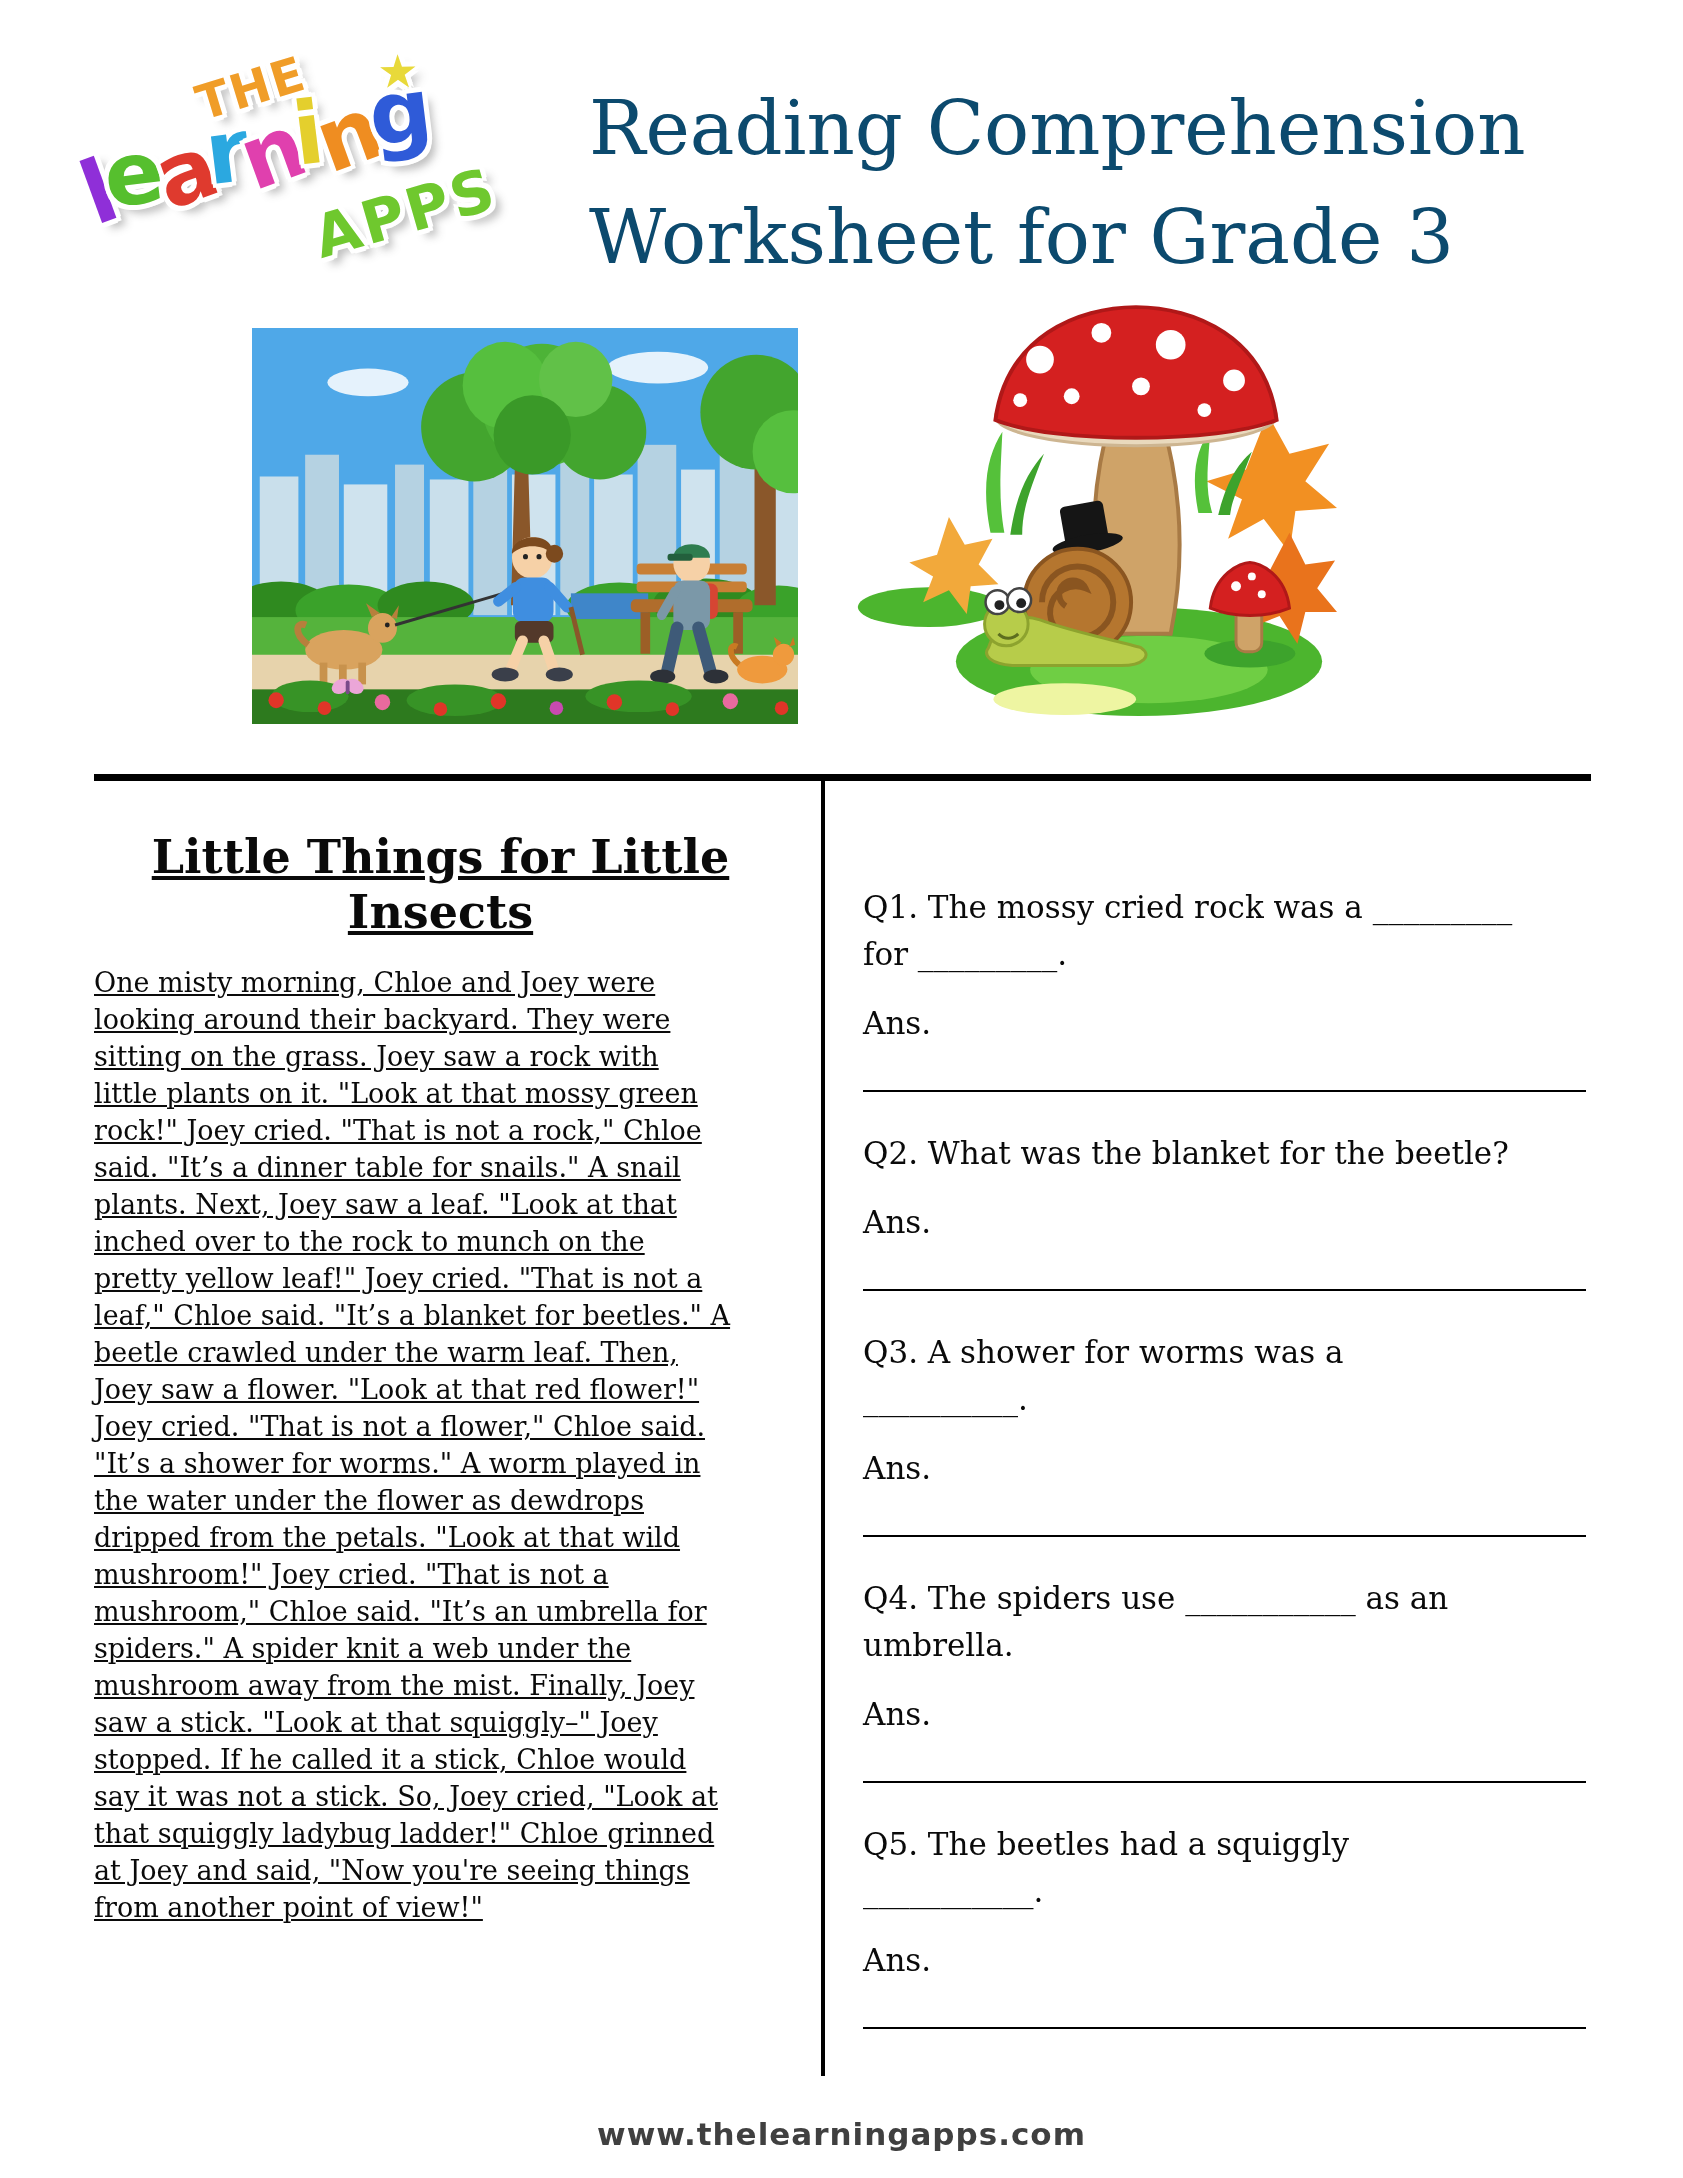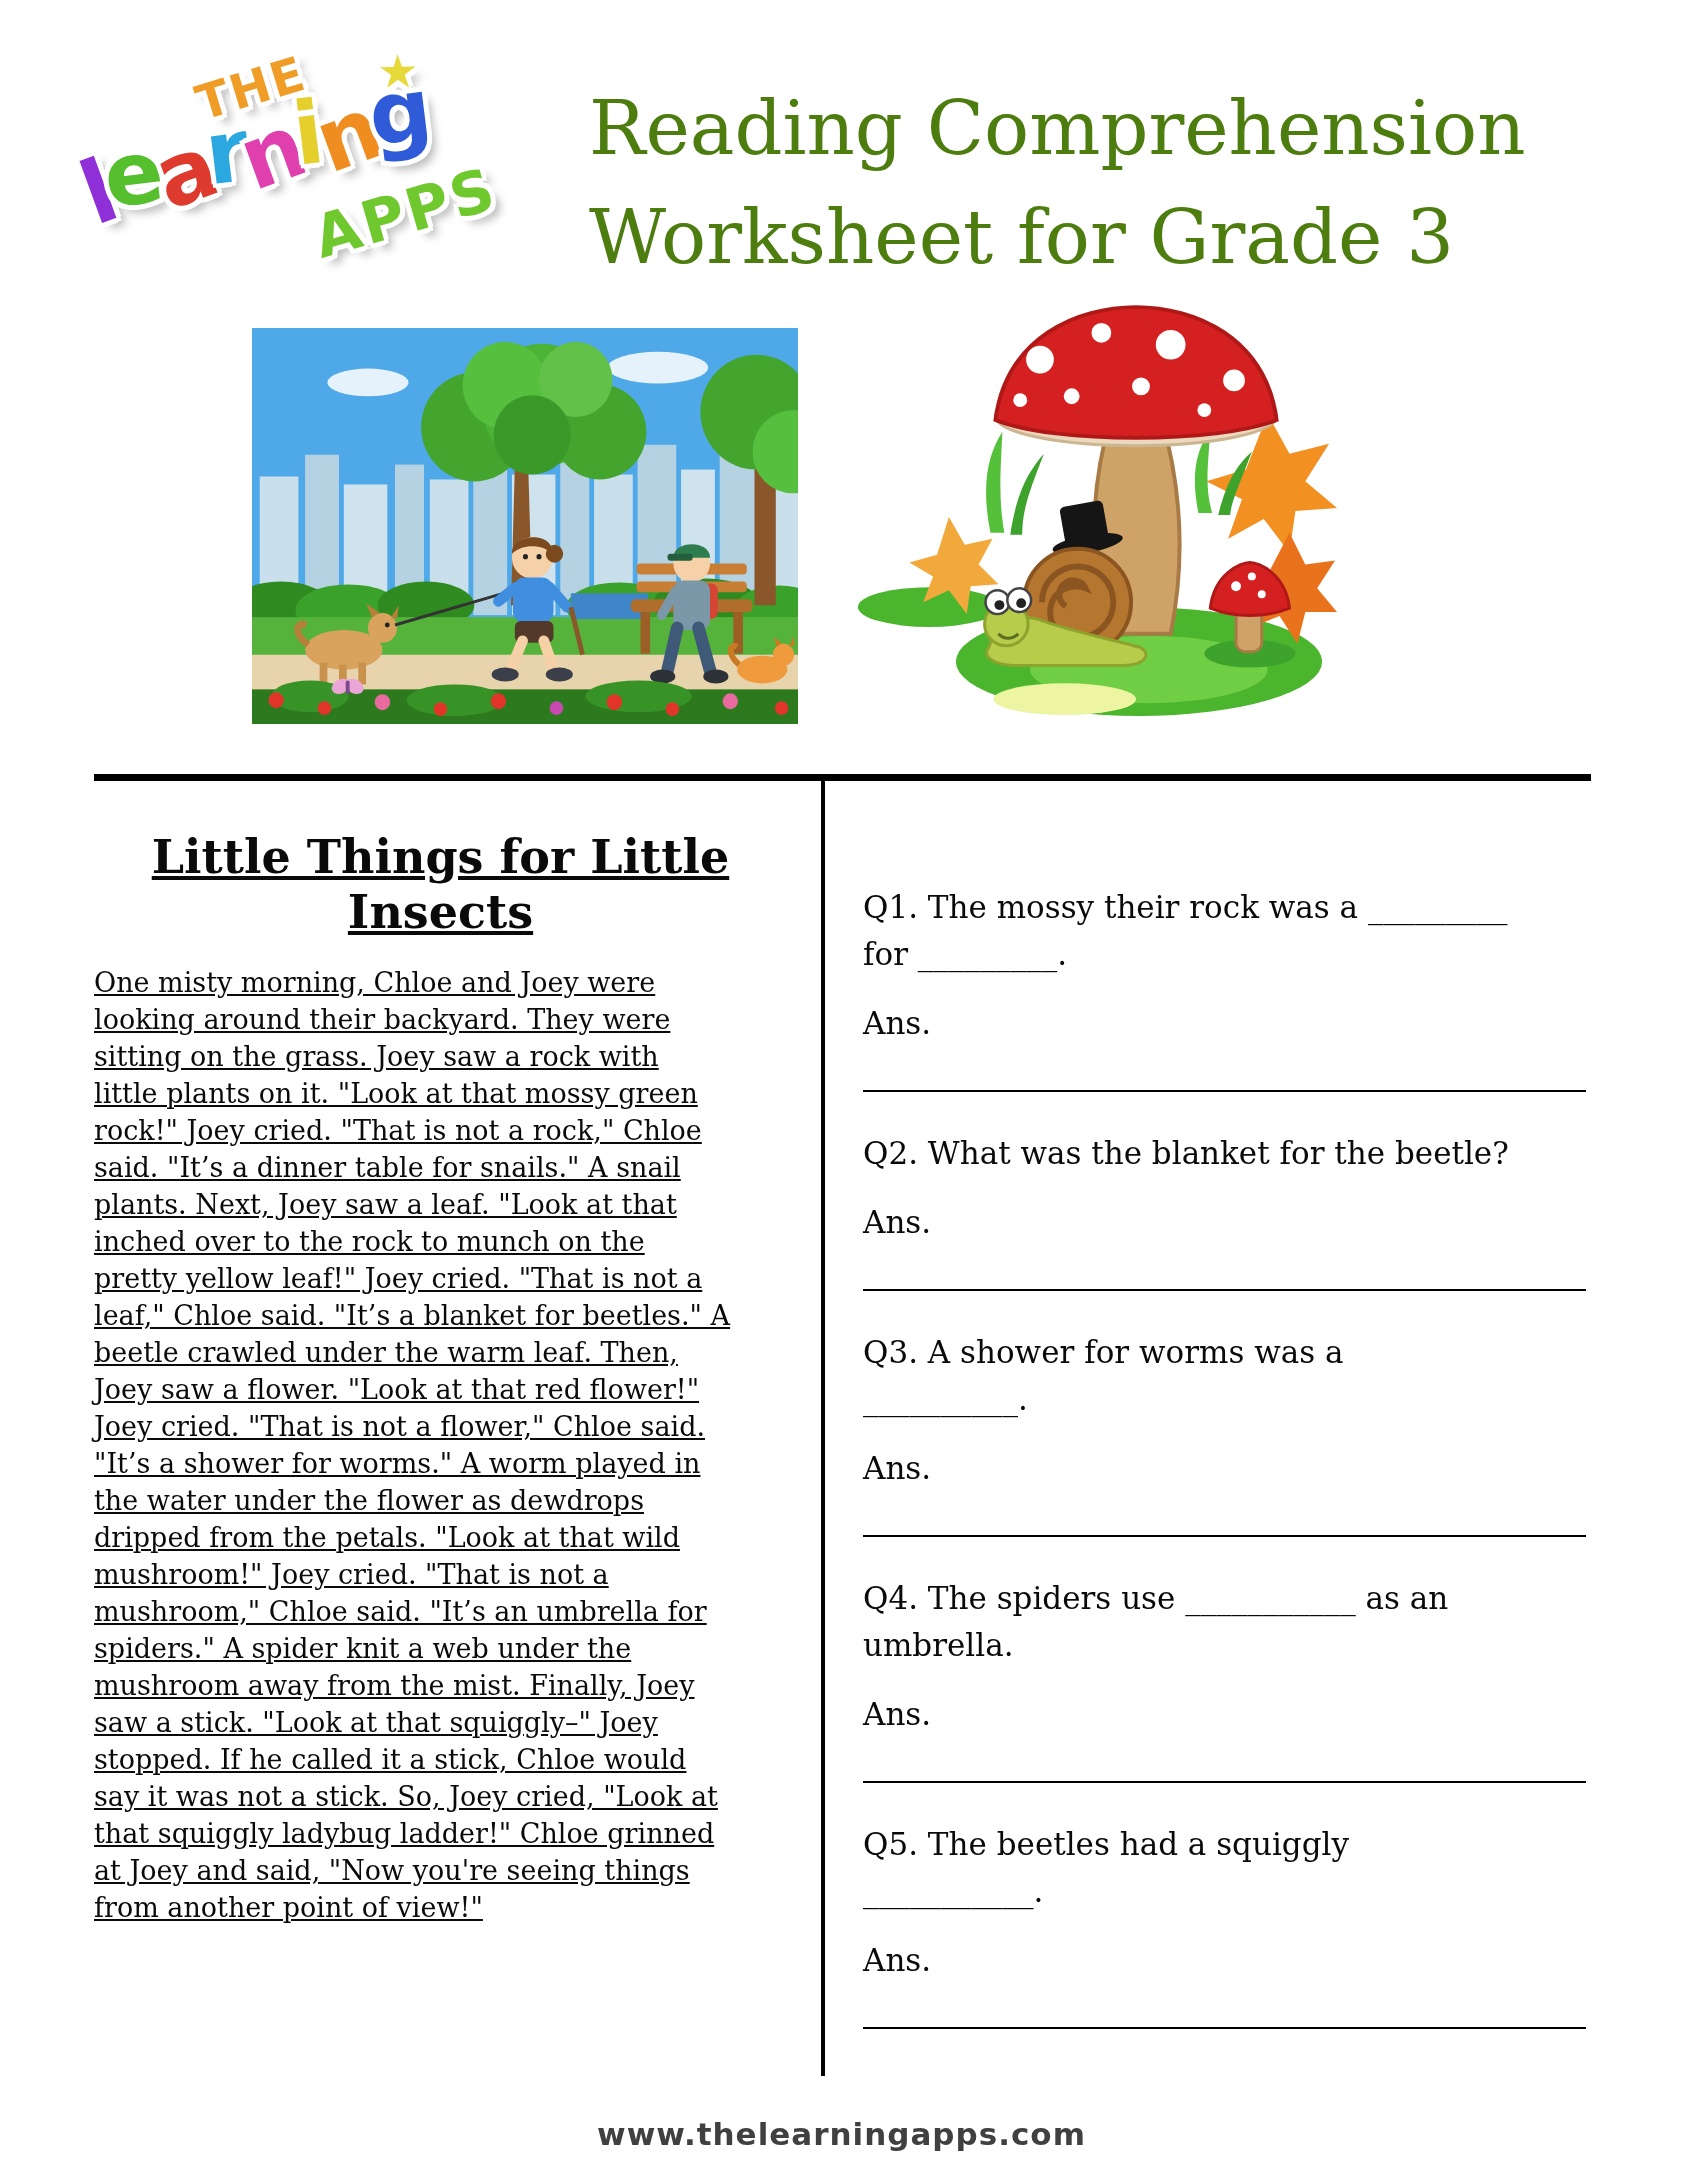--- a/index.html
+++ b/index.html
@@ -15,21 +15,21 @@
   .logo-the{position:absolute;left:131px;top:16px;font-size:48px;letter-spacing:2px;transform:rotate(-4deg);}
   .logo-learning{position:absolute;left:0px;top:57px;font-size:87px;letter-spacing:-7px;white-space:nowrap;}
   .logo-learning span{display:inline-block;}
   .logo-learning span:nth-child(odd){transform:rotate(-7deg) translateY(4px);}
   .logo-learning span:nth-child(even){transform:rotate(6deg) translateY(-7px);}
   .logo-star{position:absolute;left:313px;top:34px;font-size:46px;transform:rotate(12deg);}
   .logo-apps{position:absolute;left:216px;top:166px;font-size:59px;letter-spacing:3px;transform:rotate(-3deg);}
 
   
   .page-title{position:absolute;left:589px;top:74px;font-size:75px;line-height:109px;
-              font-family:"DejaVu Serif",serif;color:#4d7c0f;}
+              font-family:"DejaVu Serif",serif;color:#0c4a6e;}
 
   
   .park-img{position:absolute;left:252px;top:328px;}
   .mushroom-img{position:absolute;left:842px;top:305px;}
 
   
   .divider-h{position:absolute;left:94px;top:774px;width:1497px;height:7px;background:#000;}
   .divider-v{position:absolute;left:821px;top:781px;width:4px;height:1295px;background:#000;}
 
   
@@ -276,21 +276,21 @@
       <div class="story-line">at Joey and said, "Now you're seeing things</div>
       <div class="story-line">from another point of view!"</div>
     </div>
 </div>
 
 <div class="q-col">
 
   <div class="q-block">
     <div>
 
-    <div class="q-line">Q1. The mossy their rock was a _________</div>
+    <div class="q-line">Q1. The mossy cried rock was a _________</div>
         <div class="q-line">for _________.</div>
       </div>
     <div class="ans-label">Ans.</div>
     <div class="ans-rule"></div>
   </div>
 
   <div class="q-block">
     <div>
 
     <div class="q-line">Q2. What was the blanket for the beetle?</div>

